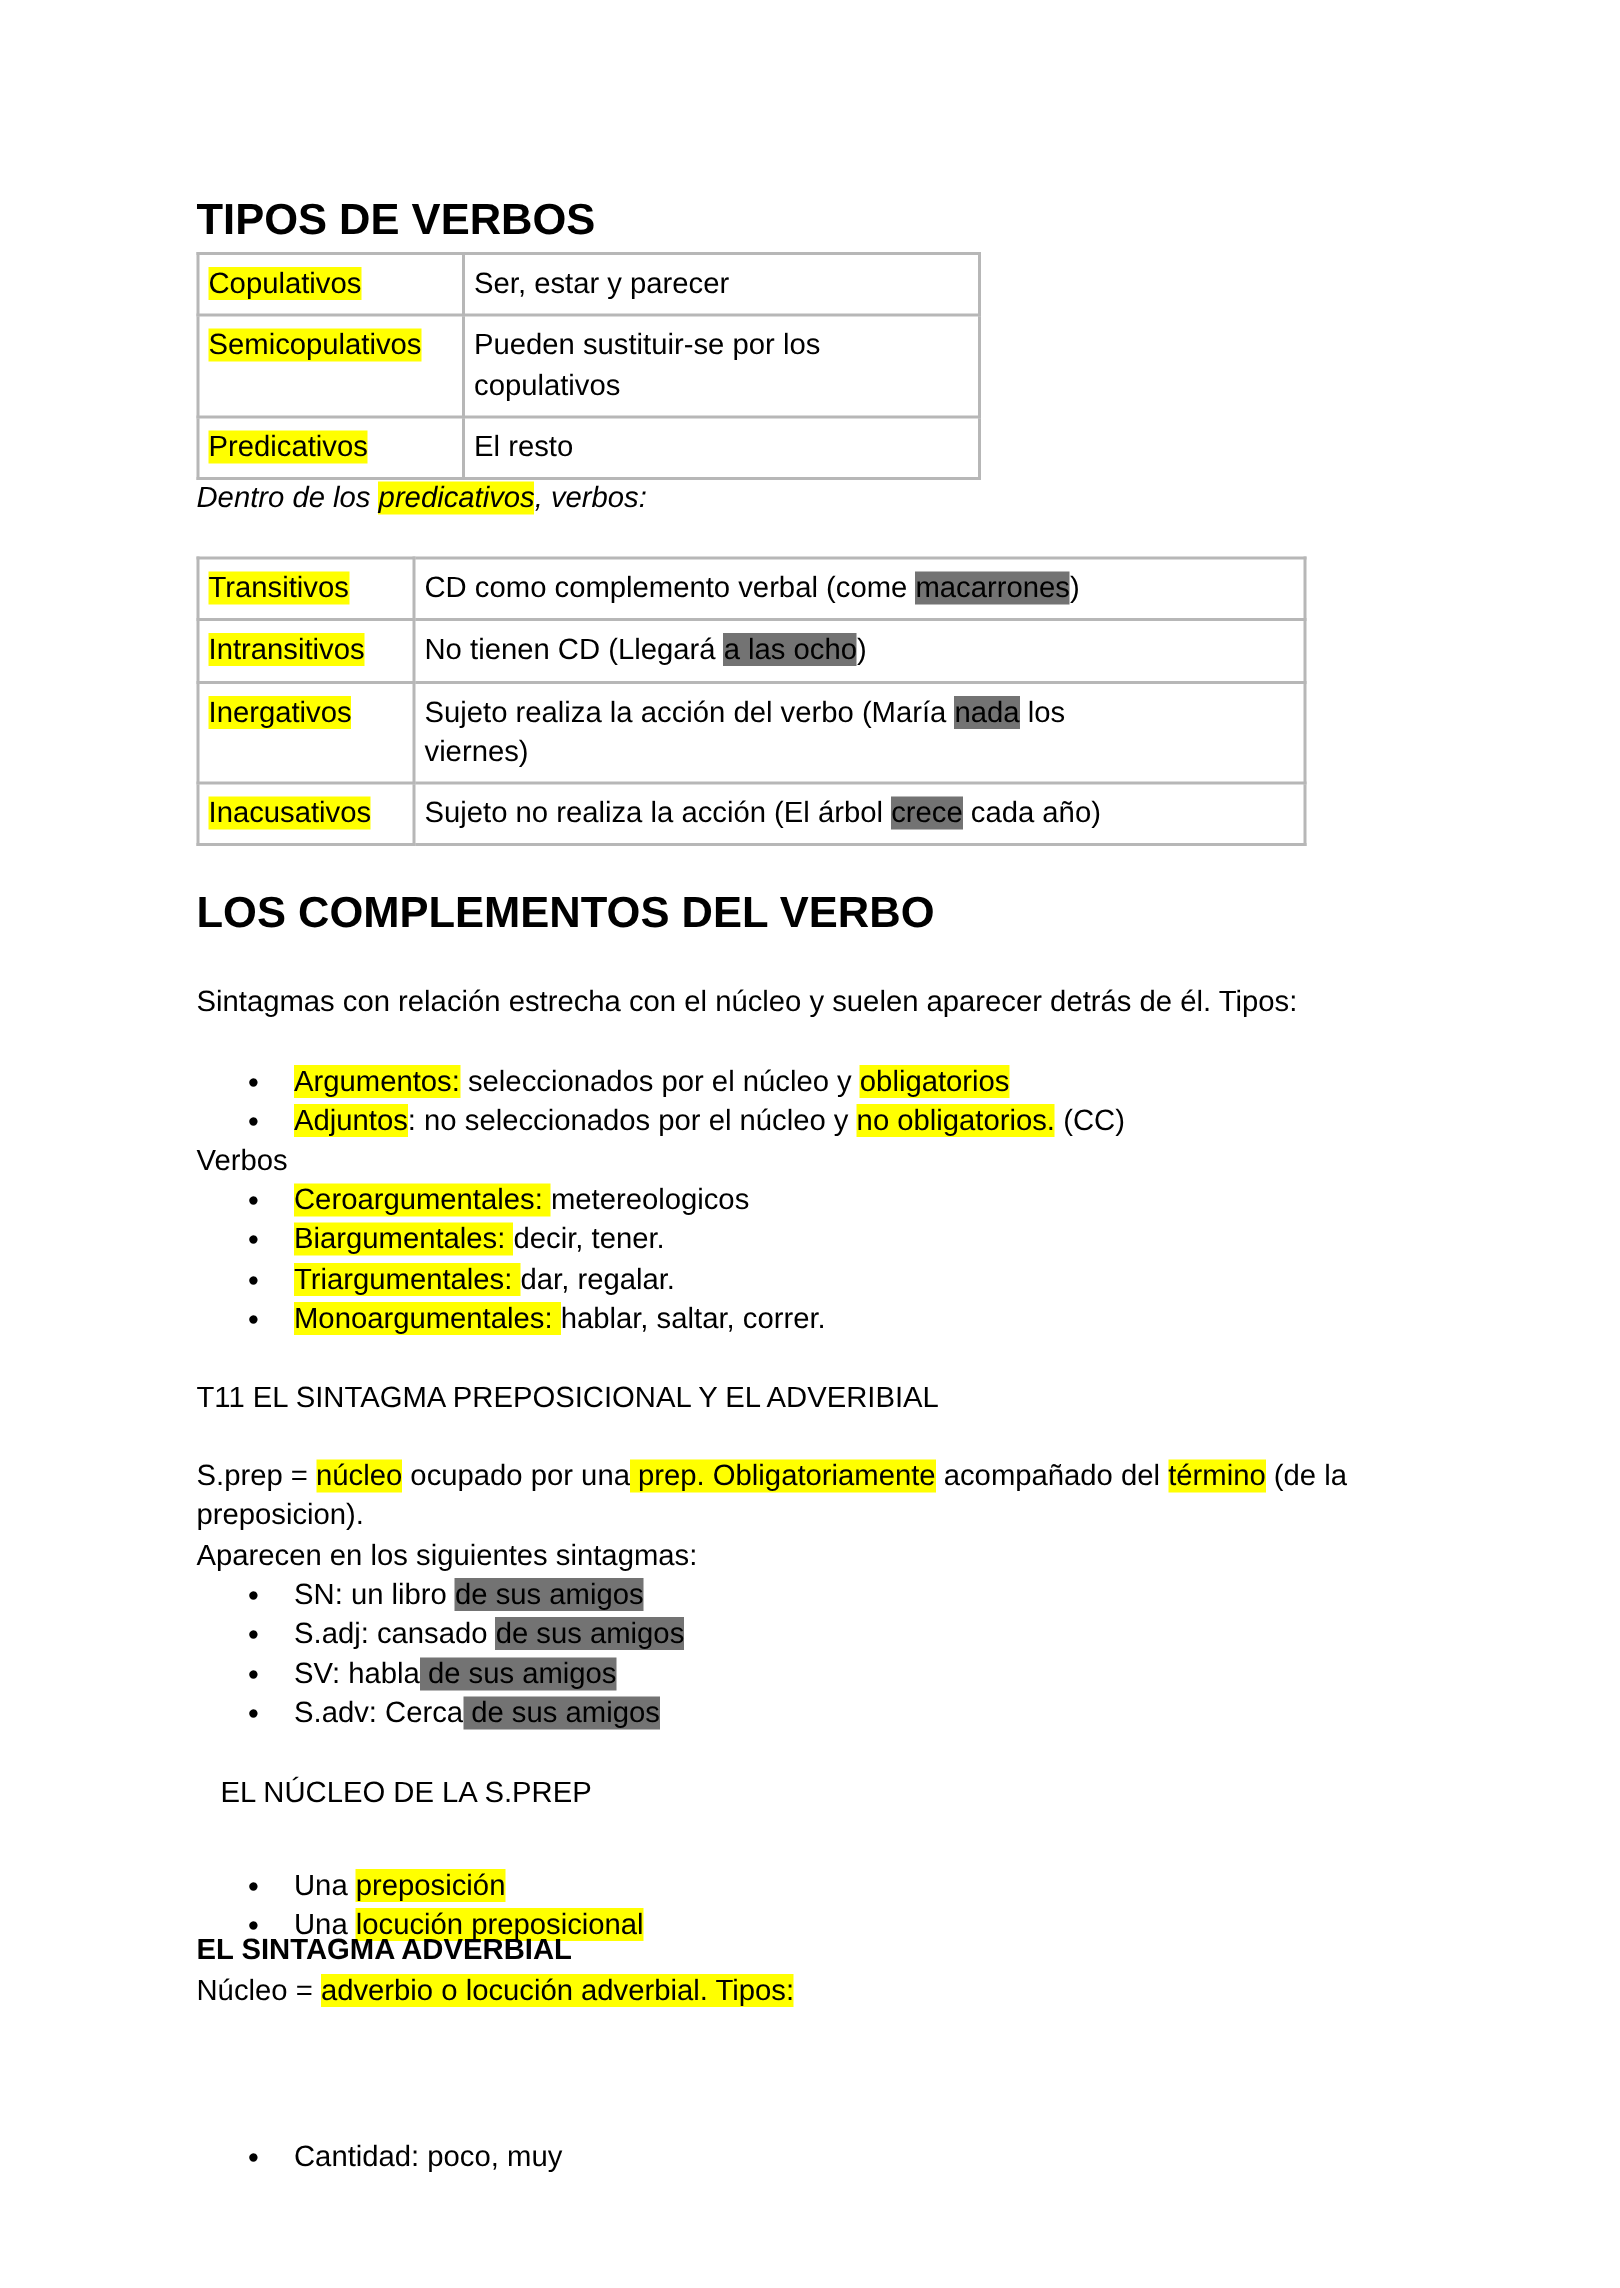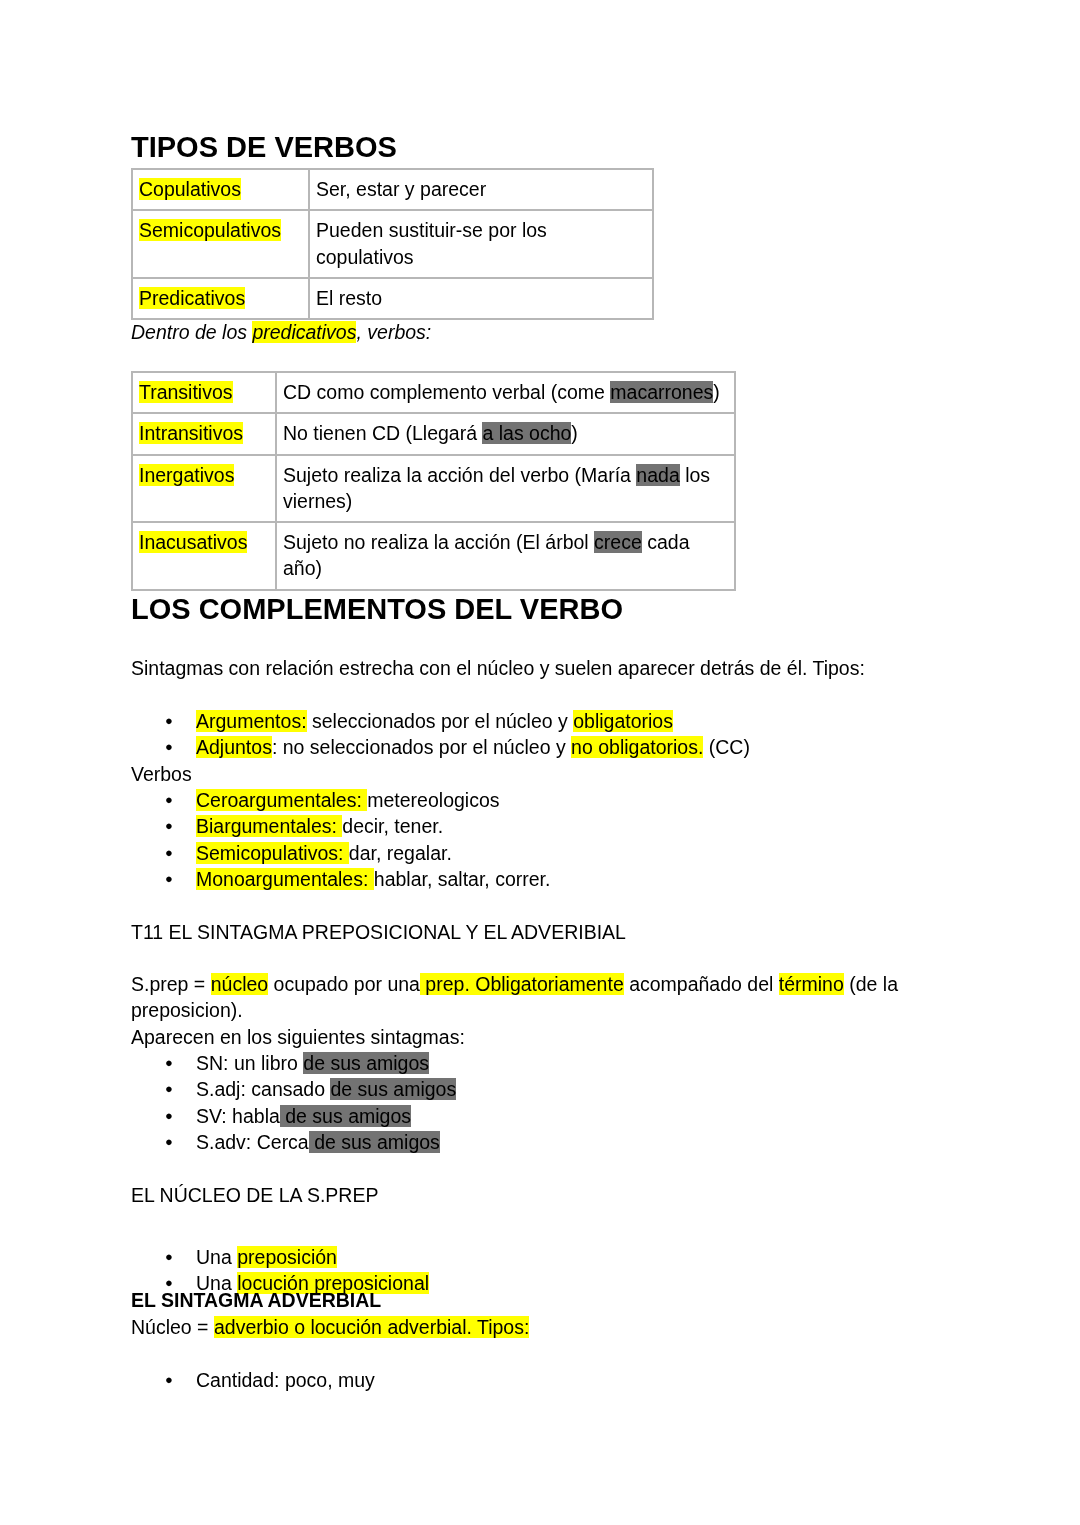--- a/index.html
+++ b/index.html
@@ -40,21 +40,21 @@
       <td><span class="hy">Predicativos</span></td>
       <td><span>El resto</span></td>
     </tr>
   </tbody>
     </table>
 
   <div class="txt" style="top:319px;font-style:italic;">
     <span>Dentro de los </span><span class="hy">predicativos</span><span>, verbos:</span>
   </div>
 
-  <table style="top:371px; width:605px;">
+  <table style="top:371px; width:740px;">
     <tbody>
         <tr>
       <td style="width:130px;"><span class="hy">Transitivos</span></td>
       <td><span>CD como complemento verbal (come </span><span class="hp">macarrones</span><span>)</span></td>
     </tr>
     <tr>
       <td><span class="hy">Intransitivos</span></td>
       <td><span>No tienen CD (Llegará </span><span class="hp">a las ocho</span><span>)</span></td>
     </tr>
     <tr>
@@ -75,48 +75,48 @@
   <ul class="list" style="top:708px;">
     <li><span class="hy">Argumentos:</span><span> seleccionados por el núcleo y </span><span class="hy">obligatorios</span><span></span></li>
     <li><span class="hy">Adjuntos</span><span>: no seleccionados por el núcleo y </span><span class="hy">no obligatorios.</span><span> (CC)</span></li>
   </ul>
 
   <div class="txt" style="top:761px;">Verbos</div>
 
   <ul class="list" style="top:787px;">
     <li><span class="hy">Ceroargumentales: </span><span>metereologicos</span></li>
     <li><span class="hy">Biargumentales: </span><span>decir, tener.</span></li>
-    <li><span class="hy">Semicopulativos: </span><span>dar, regalar.</span></li>
+    <li><span class="hy">Triargumentales: </span><span>dar, regalar.</span></li>
     <li><span class="hy">Monoargumentales: </span><span>hablar, saltar, correr.</span></li>
   </ul>
 
   <div class="txt" style="top:919px;">T11 EL SINTAGMA PREPOSICIONAL Y EL ADVERIBIAL</div>
 
   <div class="txt" style="top:971px;">
     <span>S.prep = </span><span class="hy">núcleo</span><span> ocupado por una</span><span class="hy"> prep. Obligatoriamente</span><span> acompañado del </span><span class="hy">término</span><span> (de la</span>
   </div>
   <div class="txt" style="top:997px;">preposicion).</div>
   <div class="txt" style="top:1024px;">Aparecen en los siguientes sintagmas:</div>
 
   <ul class="list" style="top:1050px;">
     <li><span>SN: un libro </span><span class="hp">de sus amigos</span></li>
     <li><span>S.adj: cansado </span><span class="hp">de sus amigos</span></li>
     <li><span>SV: habla</span><span class="hp"> de sus amigos</span></li>
     <li><span>S.adv: Cerca</span><span class="hp"> de sus amigos</span></li>
   </ul>
 
-  <div class="txt" style="top:1182px;">EL NÚCLEO DE LA S.PREP</div>
+  <div class="txt" style="top:1182px;margin-left:16px;">EL NÚCLEO DE LA S.PREP</div>
 
   <ul class="list" style="top:1244px;">
     <li><span>Una </span><span class="hy">preposición</span></li>
     <li><span>Una </span><span class="hy">locución preposicional</span></li>
   </ul>
 
   <div class="txt" style="top:1287px;font-weight:bold;">EL SINTAGMA ADVERBIAL</div>
   <div class="txt" style="top:1314px;">
     <span>Núcleo = </span><span class="hy">adverbio o locución adverbial. Tipos:</span>
   </div>
 
-  <ul class="list" style="top:1367px;">
+  <ul class="list" style="top:1425px;">
     <li>Cantidad: poco, muy</li>
   </ul>
 
 </div>
 
 </body></html>

